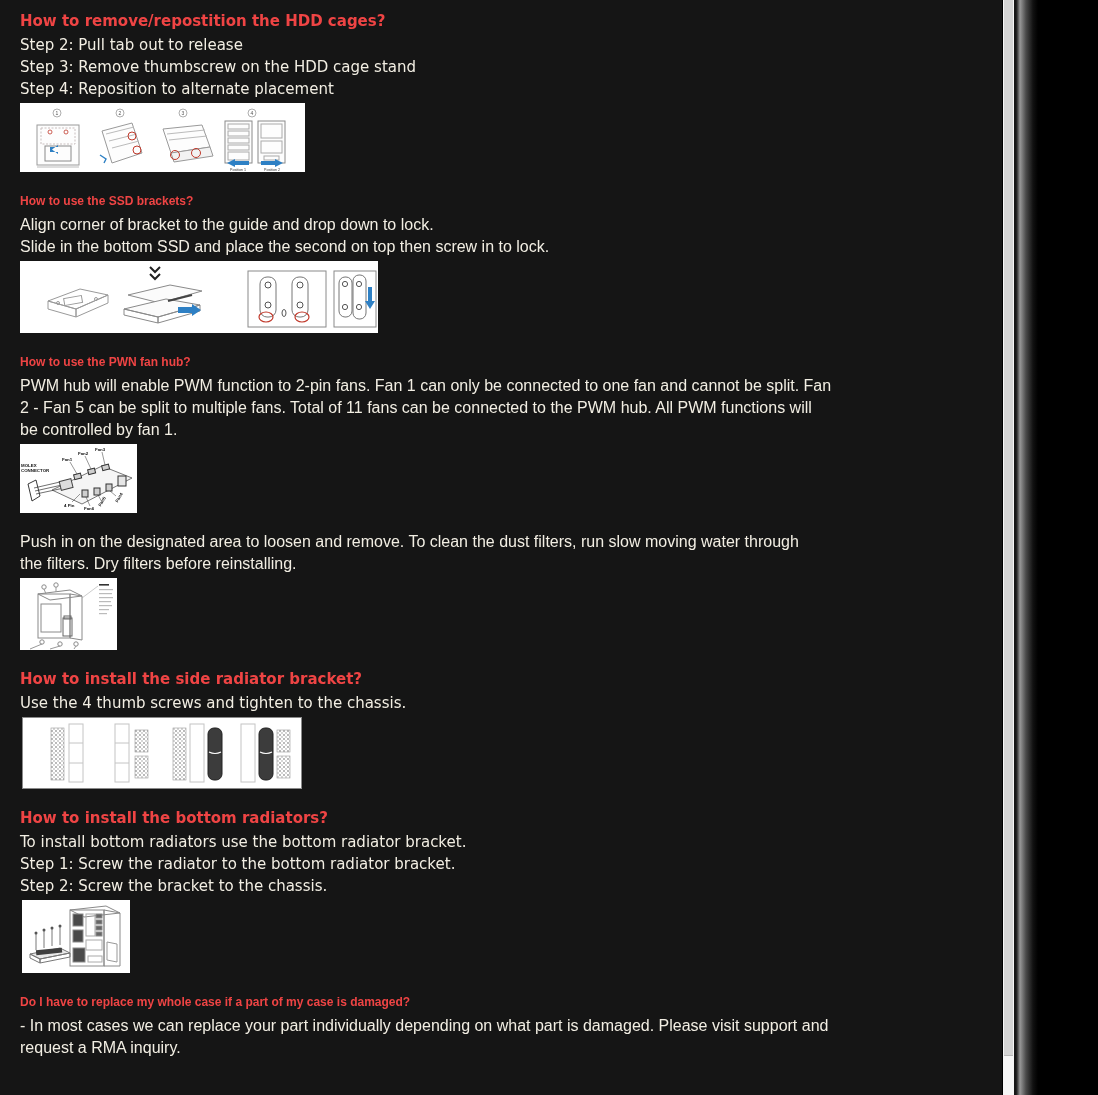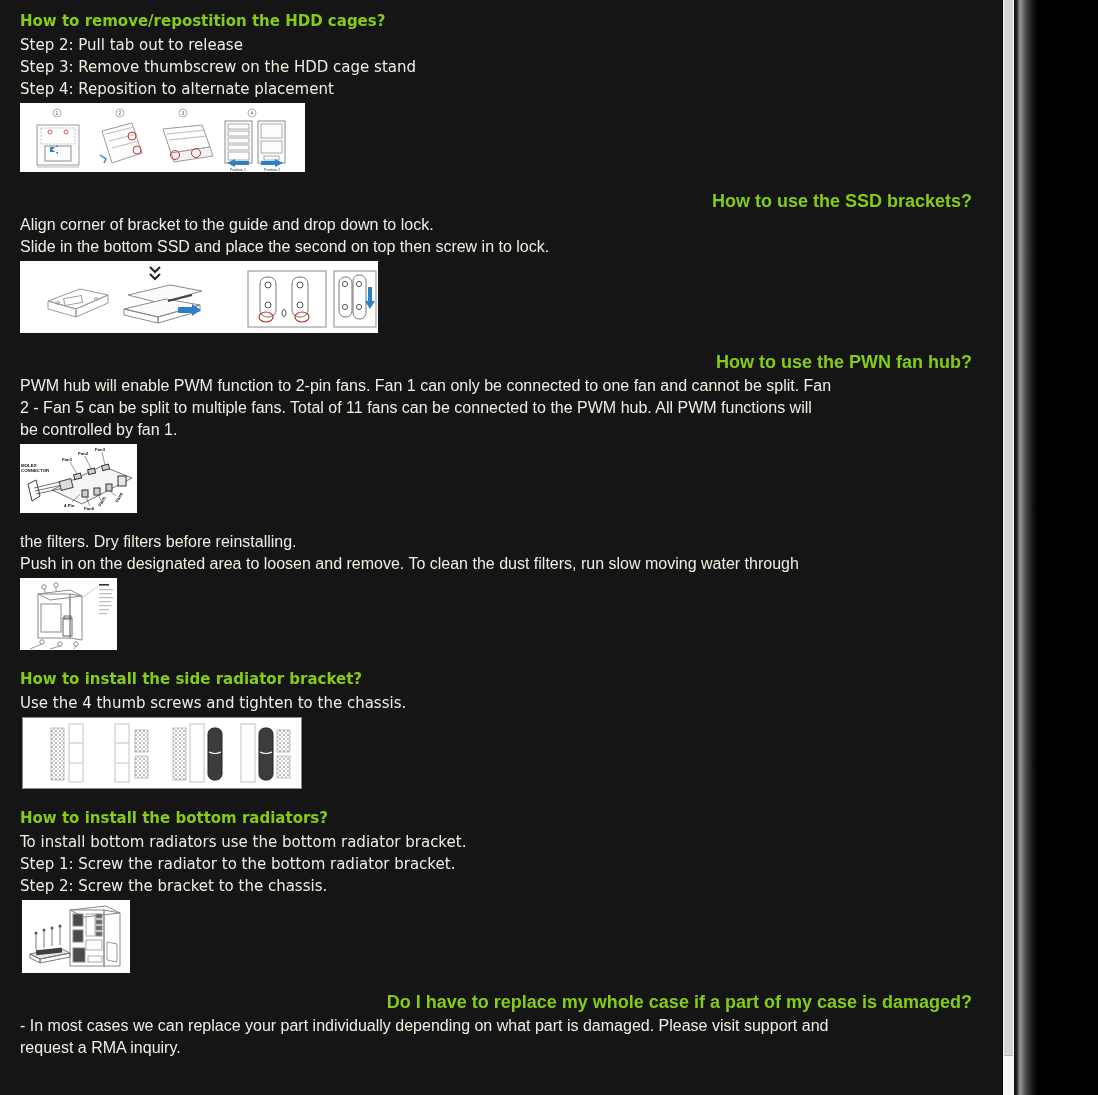--- a/index.html
+++ b/index.html
@@ -1,25 +1,25 @@
 <!DOCTYPE html>
 <html><head>
 <meta charset="utf-8">
 <style>
   html,body{margin:0;padding:0;width:1098px;height:1095px;background:#000;overflow:hidden;}
   body{position:relative;font-size:15px;}
   .content{position:absolute;left:0;top:0;width:1002px;height:1095px;background:#151515;
            box-sizing:border-box;padding:10px 30px 0 20px;color:#f2eee3;}
   .sec{margin:0;}
-  .sec h3{margin:0 0 2px 0;font-size:15px;line-height:22px;color:#84cc16;font-weight:bold;}
+  .sec h3{margin:0 0 2px 0;font-size:15px;line-height:22px;color:#ef4444;font-weight:bold;}
   .sec .line{line-height:22px;white-space:nowrap;}
   .sec-wide{font-family:"DejaVu Sans",sans-serif;font-size:15px;}
   .sec-wide h3{font-family:"DejaVu Sans",sans-serif;}
   .sec-narrow{font-family:"Liberation Sans",sans-serif;font-size:16px;}
-  .sec-narrow h3{font-family:"Liberation Sans",sans-serif;font-size:18px;text-align:right;}
+  .sec-narrow h3{font-family:"Liberation Sans",sans-serif;font-size:12px;}
   .fig{display:block;background:#fff;margin:3px 0 18px 0;}
   .fig5{border:1px solid #8a8a8a;margin-left:2px;}
   .fig6{margin-left:2px;}
   
   .scroll-track{position:absolute;left:1003px;top:0;width:11px;height:1095px;background:#f6f6f6;}
   .scroll-thumb{position:absolute;left:1px;top:0;width:9px;height:1056px;background:#d4d4d4;
                 border-bottom:1px solid #b9b9b9;box-sizing:border-box;}
   .edge-gradient{position:absolute;left:1014px;top:0;width:24px;height:1095px;
      background:linear-gradient(to right,#161616 0px,#161616 2px,#303030 3px,#989898 6px,#4a4a4a 12px,#111 19px,#000 24px);}
   .black-right{position:absolute;left:1038px;top:0;width:60px;height:1095px;background:#000;}
@@ -193,22 +193,22 @@
         <text x="75" y="7">Fan3</text>
         <text x="44" y="63">4 Pin</text>
         <text x="64" y="66">Fan6</text>
         <text x="78" y="62" transform="rotate(-60 80 60)">Fan5</text>
         <text x="95" y="58" transform="rotate(-60 97 56)">Fan4</text>
       </g>
     </svg>
   </div>
 
   <div class="sec sec-narrow">
+    <div class="line">Push in on the designated area to loosen and remove. To clean the dust filters, run slow moving water through</div>
     <div class="line">the filters. Dry filters before reinstalling.</div>
-    <div class="line">Push in on the designated area to loosen and remove. To clean the dust filters, run slow moving water through</div>
     <svg class="fig" width="97" height="72" viewBox="0 0 97 72">
       <rect x="0" y="0" width="97" height="72" fill="#fff"></rect>
       <g fill="none" stroke="#8a8a8a">
         <polygon points="18,16 50,12 62,18 30,22"></polygon>
         <rect x="18" y="16" width="32" height="44"></rect>
         <polygon points="50,16 62,18 62,62 50,60"></polygon>
         <rect x="21" y="26" width="20" height="28"></rect>
         <rect x="43" y="40" width="9" height="18" stroke="#666"></rect>
         <rect x="44" y="38" width="7" height="3" stroke="#666"></rect>
         <circle cx="24" cy="9" r="2.2"></circle>

